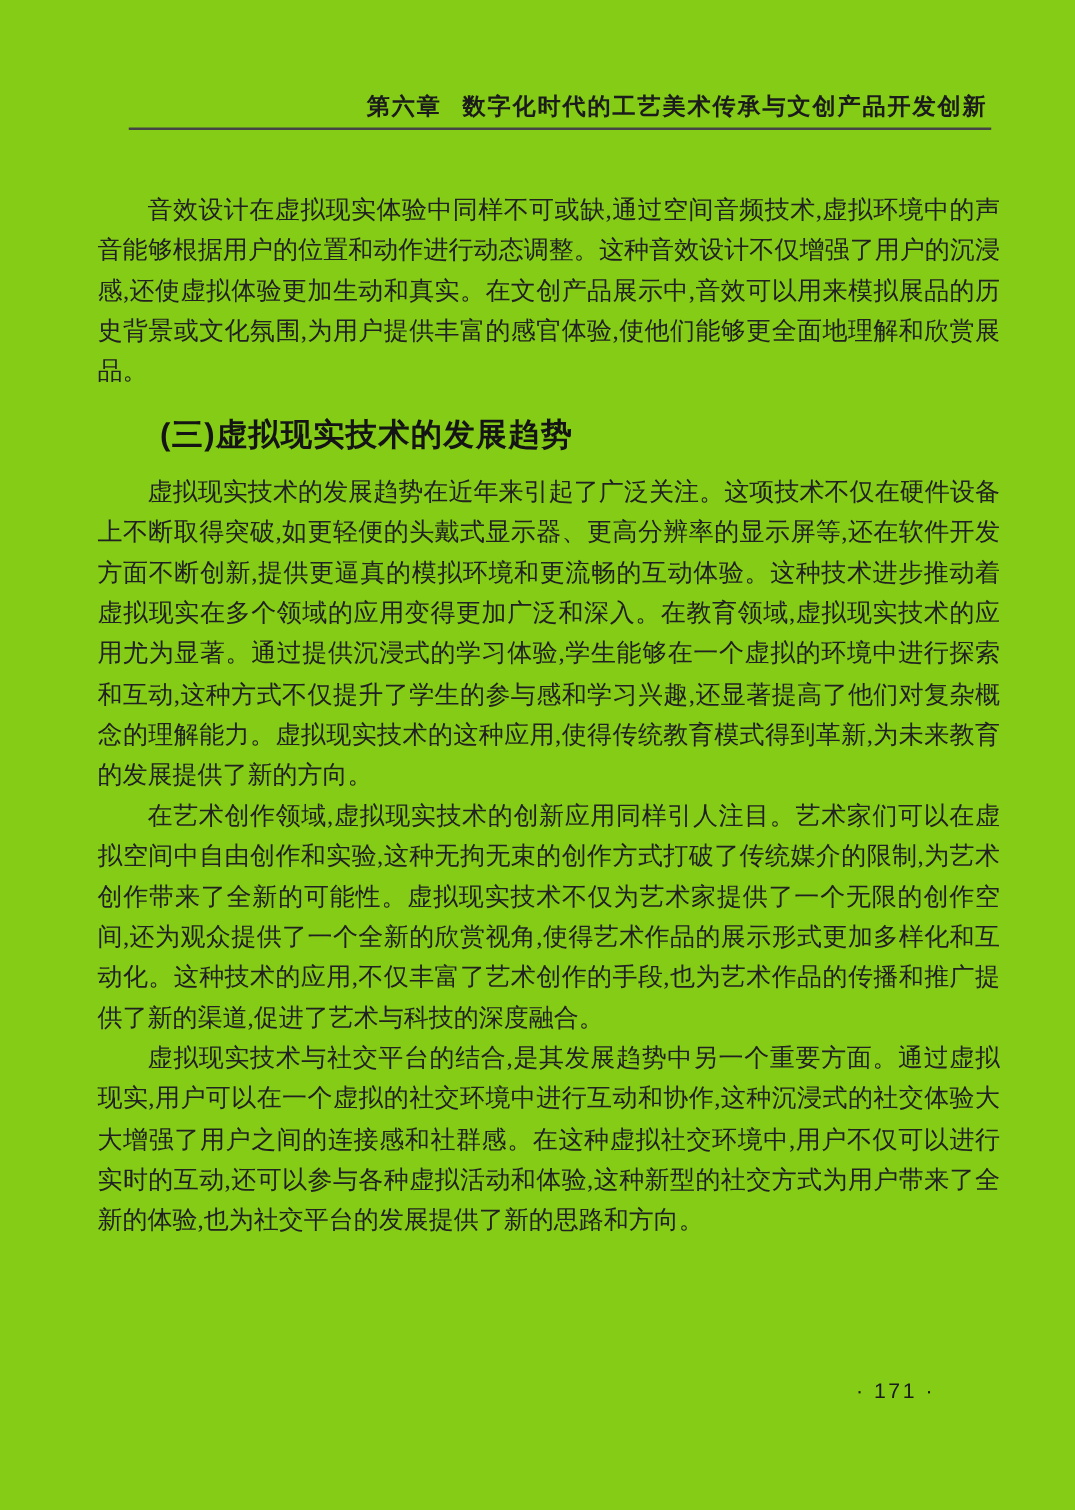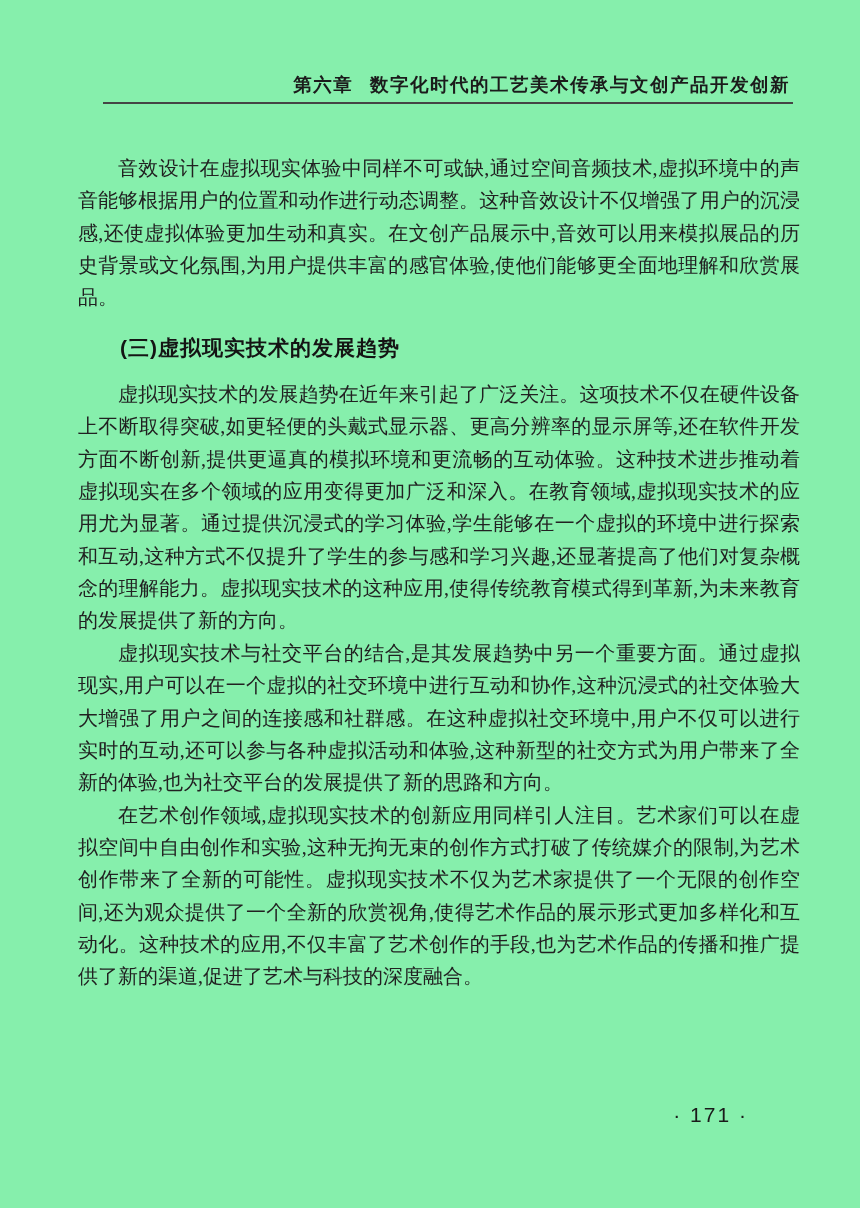--- a/index.html
+++ b/index.html
@@ -4,21 +4,21 @@
 <style>
   html, body {
     margin: 0;
     padding: 0;
     background: #ffffff;
   }
   .page {
     position: relative;
     width: 860px;
     height: 1208px;
-    background: #86efac;
+    background: #84cc16;
     overflow: hidden;
   }
   .header {
     position: absolute;
     top: 72px;
     left: 0;
     right: 70px;
     text-align: right;
     font-family: "Liberation Sans", sans-serif;
     font-weight: bold;
@@ -54,50 +54,50 @@
     margin: 0;
     padding: 0;
     text-indent: 2em;
   }
   .section-heading {
     margin: 18px 0 14px 0;
     padding: 0;
     text-indent: 2em;
     font-family: "Liberation Sans", sans-serif;
     font-weight: bold;
-    font-size: 21px;
+    font-size: 25px;
     letter-spacing: 1px;
     color: #141414;
     text-align: left;
   }
   .page-number {
     position: absolute;
     top: 1103px;
     right: 112px;
     font-family: "Liberation Sans", sans-serif;
-    font-size: 21px;
+    font-size: 17px;
     letter-spacing: 2px;
     color: #1a1a1a;
     white-space: nowrap;
   }
 </style>
 </head>
 <body>
 
 <div class="page">
 
   <div class="header">
     <span class="chapter">第六章</span><span>数字化时代的工艺美术传承与文创产品开发创新</span>
   </div>
 
   <div class="header-rule"></div>
 
   <div class="body-text">
     <p>音效设计在虚拟现实体验中同样不可或缺,通过空间音频技术,虚拟环境中的声音能够根据用户的位置和动作进行动态调整。这种音效设计不仅增强了用户的沉浸感,还使虚拟体验更加生动和真实。在文创产品展示中,音效可以用来模拟展品的历史背景或文化氛围,为用户提供丰富的感官体验,使他们能够更全面地理解和欣赏展品。</p>
     <h3 class="section-heading">(三)虚拟现实技术的发展趋势</h3>
     <p>虚拟现实技术的发展趋势在近年来引起了广泛关注。这项技术不仅在硬件设备上不断取得突破,如更轻便的头戴式显示器、更高分辨率的显示屏等,还在软件开发方面不断创新,提供更逼真的模拟环境和更流畅的互动体验。这种技术进步推动着虚拟现实在多个领域的应用变得更加广泛和深入。在教育领域,虚拟现实技术的应用尤为显著。通过提供沉浸式的学习体验,学生能够在一个虚拟的环境中进行探索和互动,这种方式不仅提升了学生的参与感和学习兴趣,还显著提高了他们对复杂概念的理解能力。虚拟现实技术的这种应用,使得传统教育模式得到革新,为未来教育的发展提供了新的方向。</p>
+    <p>在艺术创作领域,虚拟现实技术的创新应用同样引人注目。艺术家们可以在虚拟空间中自由创作和实验,这种无拘无束的创作方式打破了传统媒介的限制,为艺术创作带来了全新的可能性。虚拟现实技术不仅为艺术家提供了一个无限的创作空间,还为观众提供了一个全新的欣赏视角,使得艺术作品的展示形式更加多样化和互动化。这种技术的应用,不仅丰富了艺术创作的手段,也为艺术作品的传播和推广提供了新的渠道,促进了艺术与科技的深度融合。</p>
     <p>虚拟现实技术与社交平台的结合,是其发展趋势中另一个重要方面。通过虚拟现实,用户可以在一个虚拟的社交环境中进行互动和协作,这种沉浸式的社交体验大大增强了用户之间的连接感和社群感。在这种虚拟社交环境中,用户不仅可以进行实时的互动,还可以参与各种虚拟活动和体验,这种新型的社交方式为用户带来了全新的体验,也为社交平台的发展提供了新的思路和方向。</p>
-    <p>在艺术创作领域,虚拟现实技术的创新应用同样引人注目。艺术家们可以在虚拟空间中自由创作和实验,这种无拘无束的创作方式打破了传统媒介的限制,为艺术创作带来了全新的可能性。虚拟现实技术不仅为艺术家提供了一个无限的创作空间,还为观众提供了一个全新的欣赏视角,使得艺术作品的展示形式更加多样化和互动化。这种技术的应用,不仅丰富了艺术创作的手段,也为艺术作品的传播和推广提供了新的渠道,促进了艺术与科技的深度融合。</p>
   </div>
 
   <div class="page-number">· 171 ·</div>
 
 </div>
 
 </body></html>

